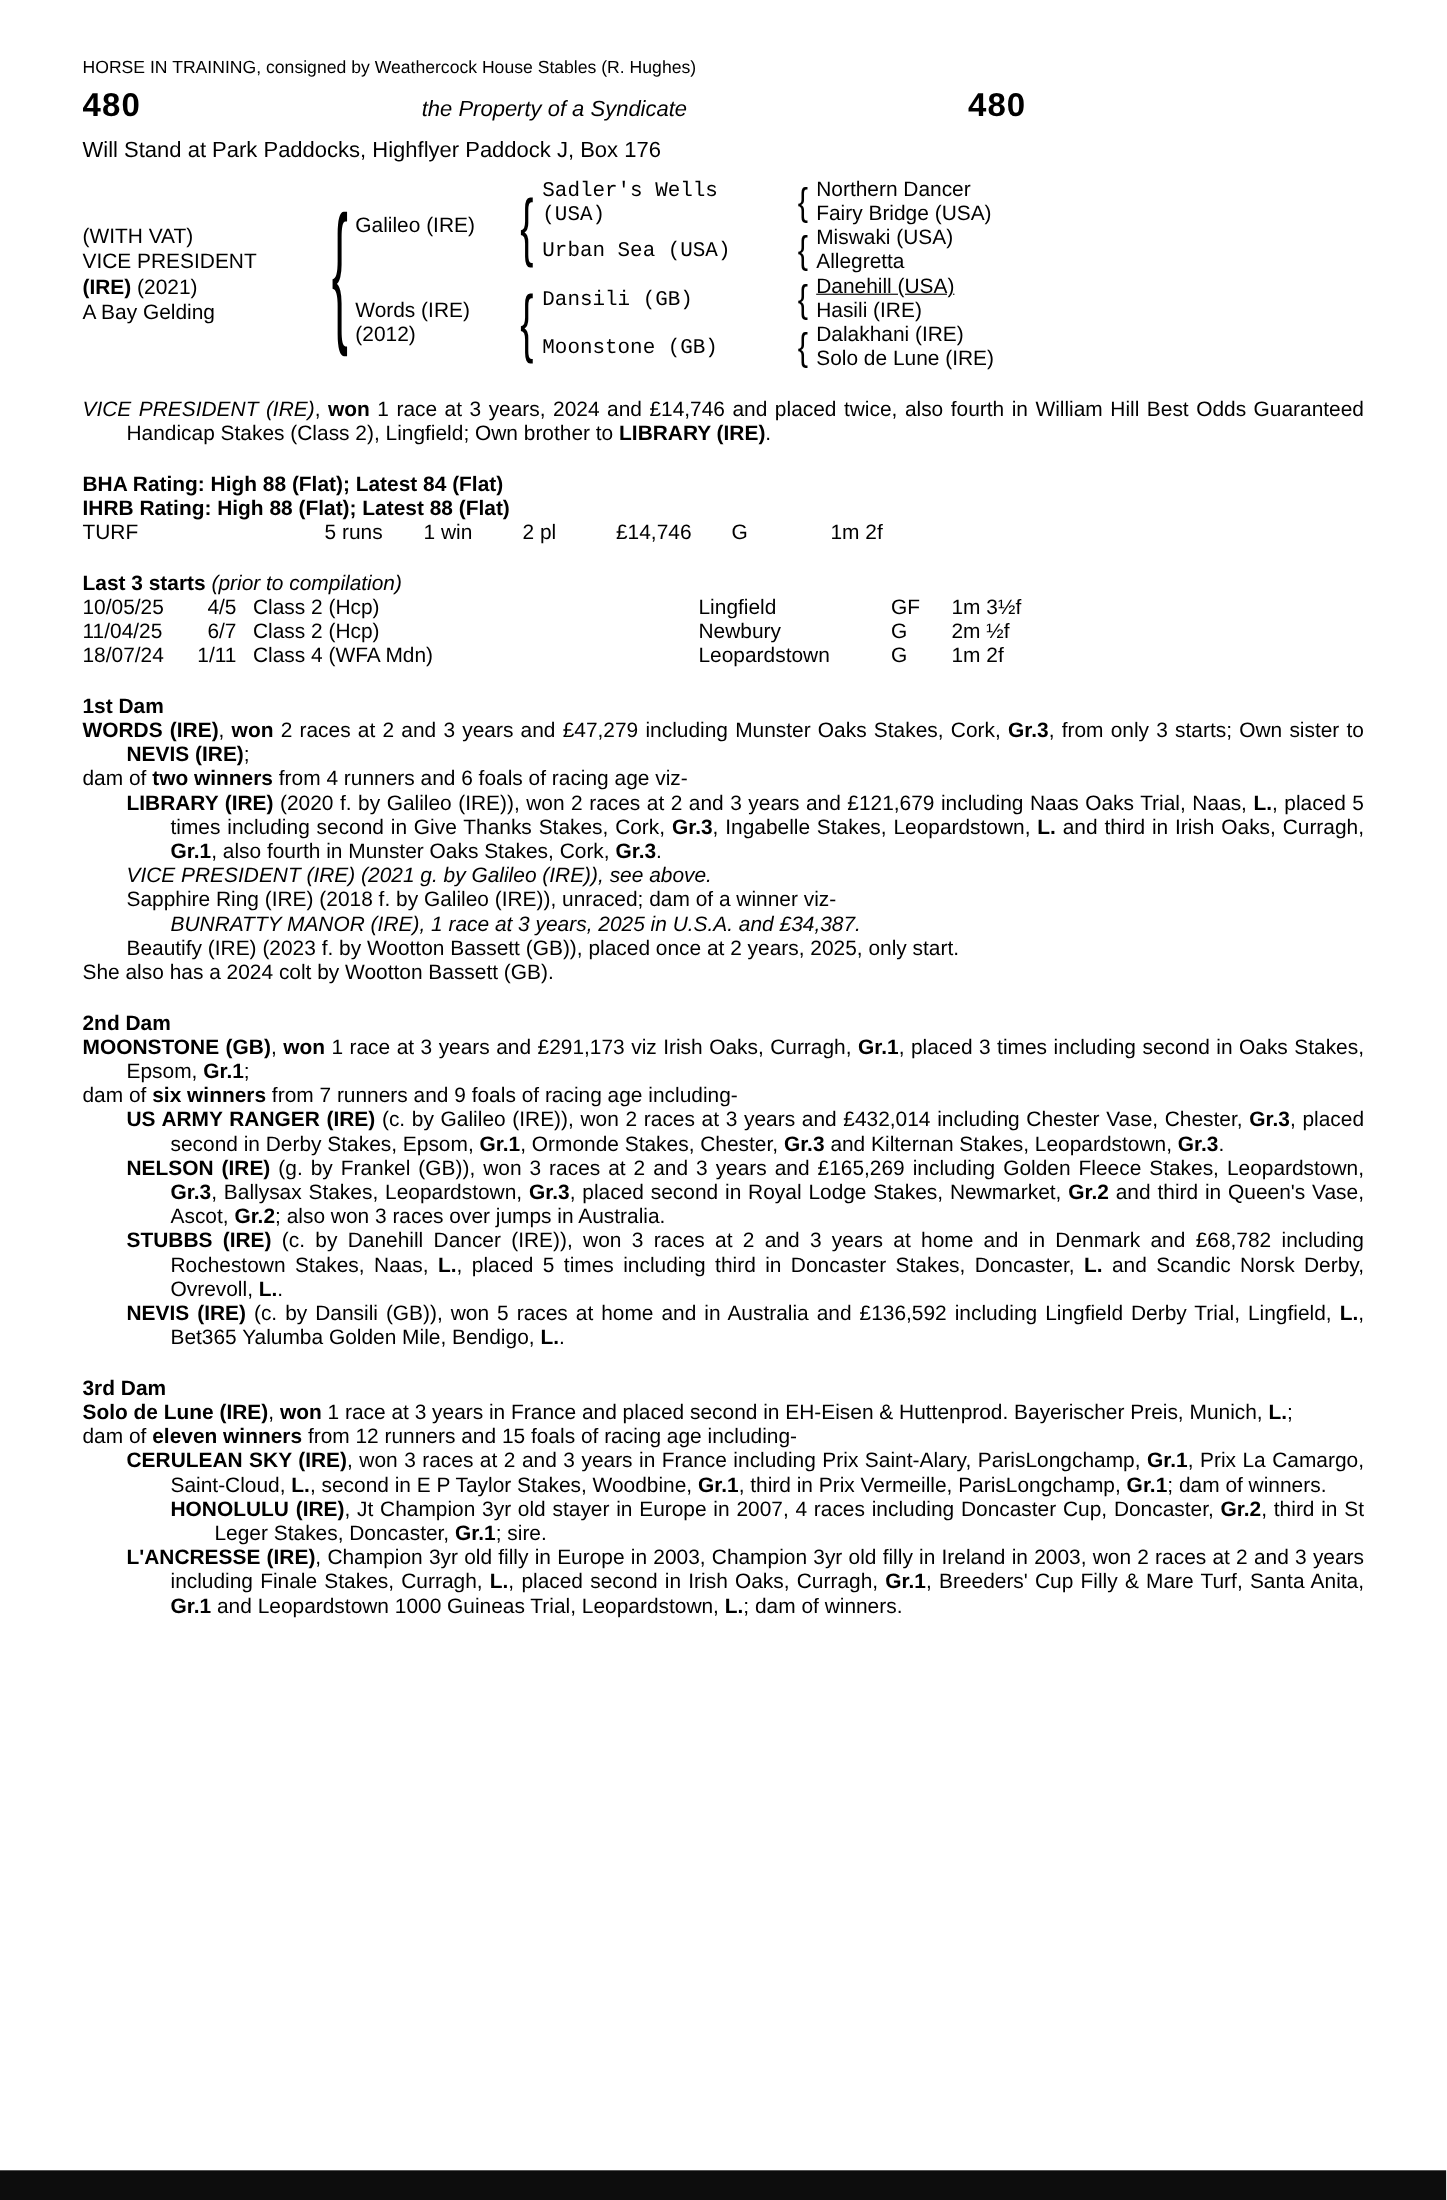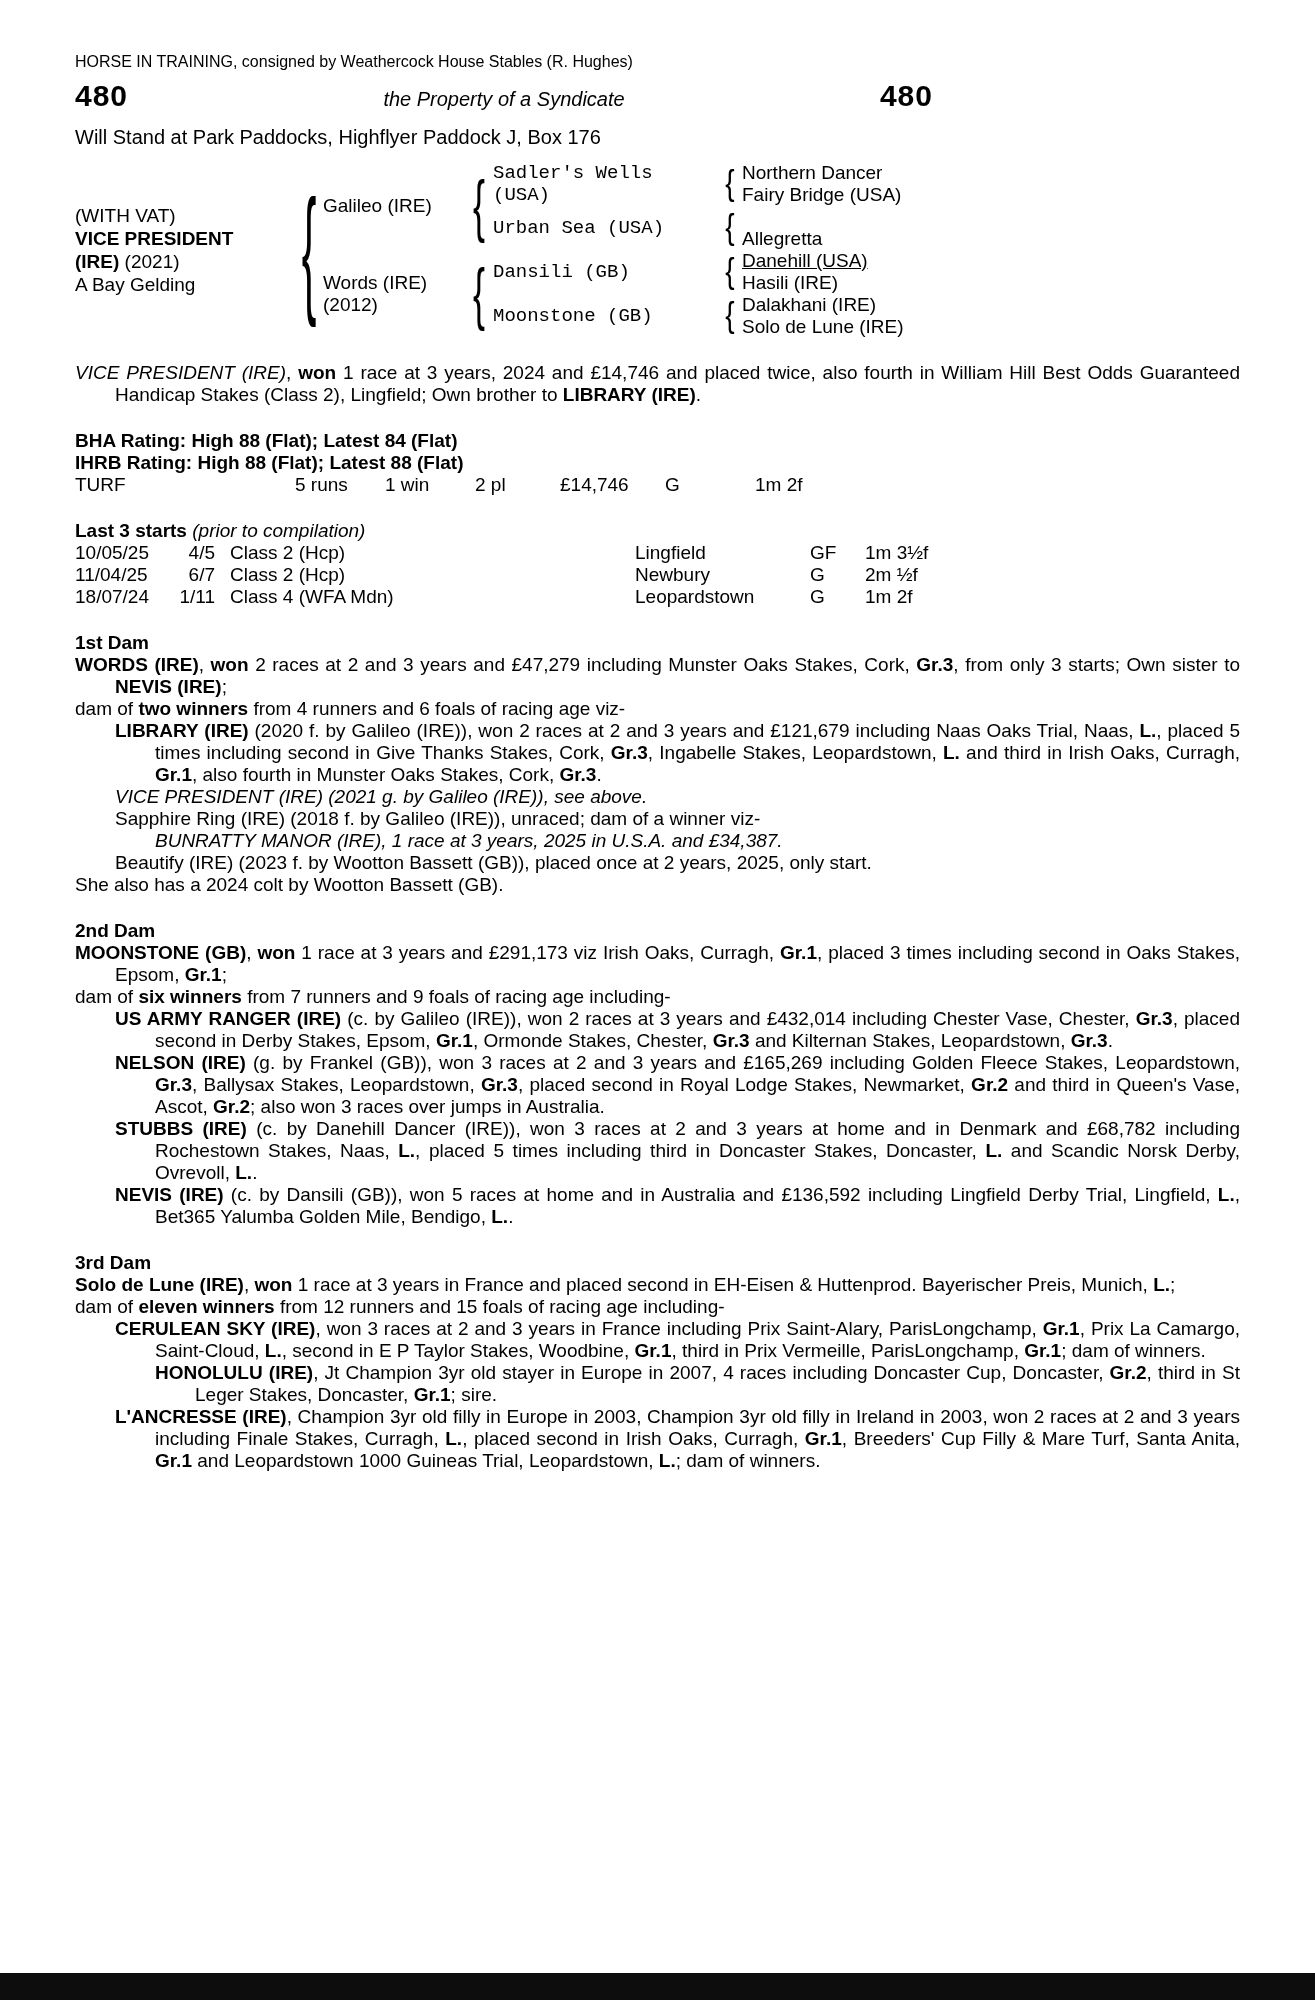--- a/index.html
+++ b/index.html
@@ -23,21 +23,21 @@
   
   .pedigree {
     margin-top:14px;
     display:grid;
     grid-template-columns:220px 28px 142px 28px 225px 24px auto;
     grid-template-rows:repeat(8, 22px);
     align-items:center;
     line-height:22px;
   }
   .ped-subject { grid-column:1; grid-row:1/9; display:flex; flex-direction:column; justify-content:center; line-height:23px; }
-  .subj-name { font-weight:700; }
+  .subj-name { font-weight:400; }
   .ped-sire { grid-column:3; grid-row:1/5; align-self:center; }
   .ped-dam  { grid-column:3; grid-row:5/9; align-self:center; }
   .gp  { grid-column:5; align-self:center;font-family:Liberation Mono, monospace; }
   .gp1 { grid-row:1/3; } .gp2 { grid-row:3/5; } .gp3 { grid-row:5/7; } .gp4 { grid-row:7/9; }
   .ggp { grid-column:7; align-self:center; white-space:nowrap; }
   .ggp1{grid-row:1;} .ggp2{grid-row:2;} .ggp3{grid-row:3;} .ggp4{grid-row:4;}
   .ggp5{grid-row:5;text-decoration:underline;} .ggp6{grid-row:6;} .ggp7{grid-row:7;} .ggp8{grid-row:8;}
   .brace { display:flex; align-items:center; justify-content:center; }
   .brace::before { content:"{"; display:block; font-weight:400; }
   .brace-main { grid-column:2; grid-row:1/9; } .brace-main::before { font-size:44px; transform:scaleY(3.2); }
@@ -103,20 +103,21 @@
       <div class="gp gp1">Sadler's Wells (USA)</div>
       <div class="gp gp2">Urban Sea (USA)</div>
       <div class="gp gp3">Dansili (GB)</div>
       <div class="gp gp4">Moonstone (GB)</div>
       <div class="brace brace-sm sm1"></div>
       <div class="brace brace-sm sm2"></div>
       <div class="brace brace-sm sm3"></div>
       <div class="brace brace-sm sm4"></div>
       <div class="ggp ggp1">Northern Dancer</div>
       <div class="ggp ggp2">Fairy Bridge (USA)</div>
+      <div class="ggp ggp3">Miswaki (USA)</div>
       <div class="ggp ggp4">Allegretta</div>
       <div class="ggp ggp5">Danehill (USA)</div>
       <div class="ggp ggp6">Hasili (IRE)</div>
       <div class="ggp ggp7">Dalakhani (IRE)</div>
       <div class="ggp ggp8">Solo de Lune (IRE)</div>
     </div>
 
     <p class="para lvl1 record-para"><span class="r-i">VICE PRESIDENT (IRE)</span><span>, </span><span class="r-b">won</span><span> 1 race at 3 years, 2024 and £14,746 and placed twice, also fourth in William Hill Best Odds Guaranteed Handicap Stakes (Class 2), Lingfield; Own brother to </span><span class="r-b">LIBRARY (IRE)</span><span>.</span></p>
 
     <div class="ratings">

